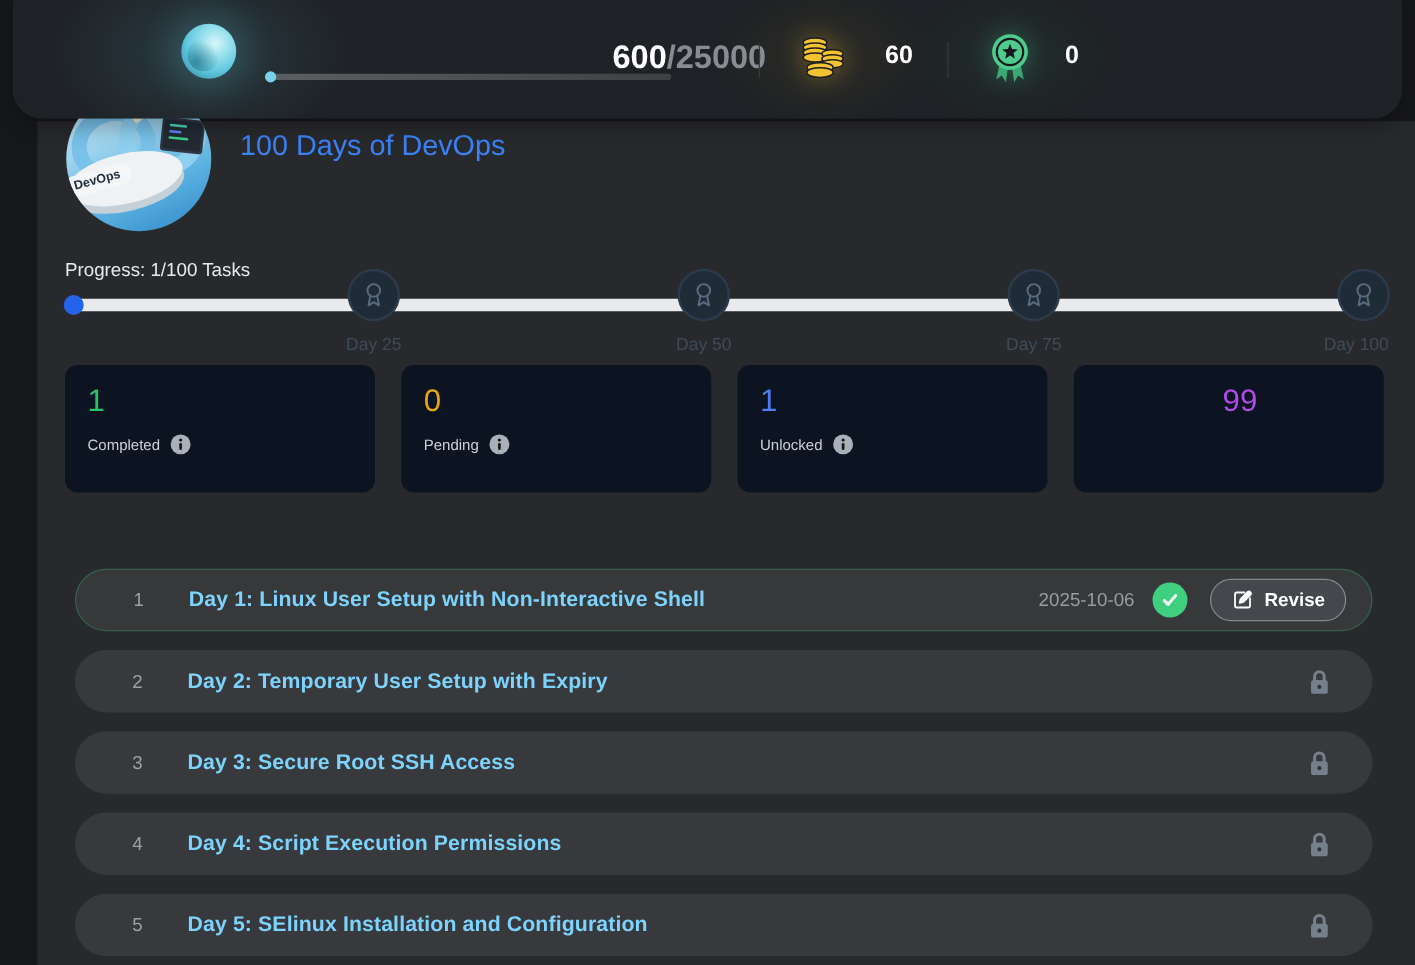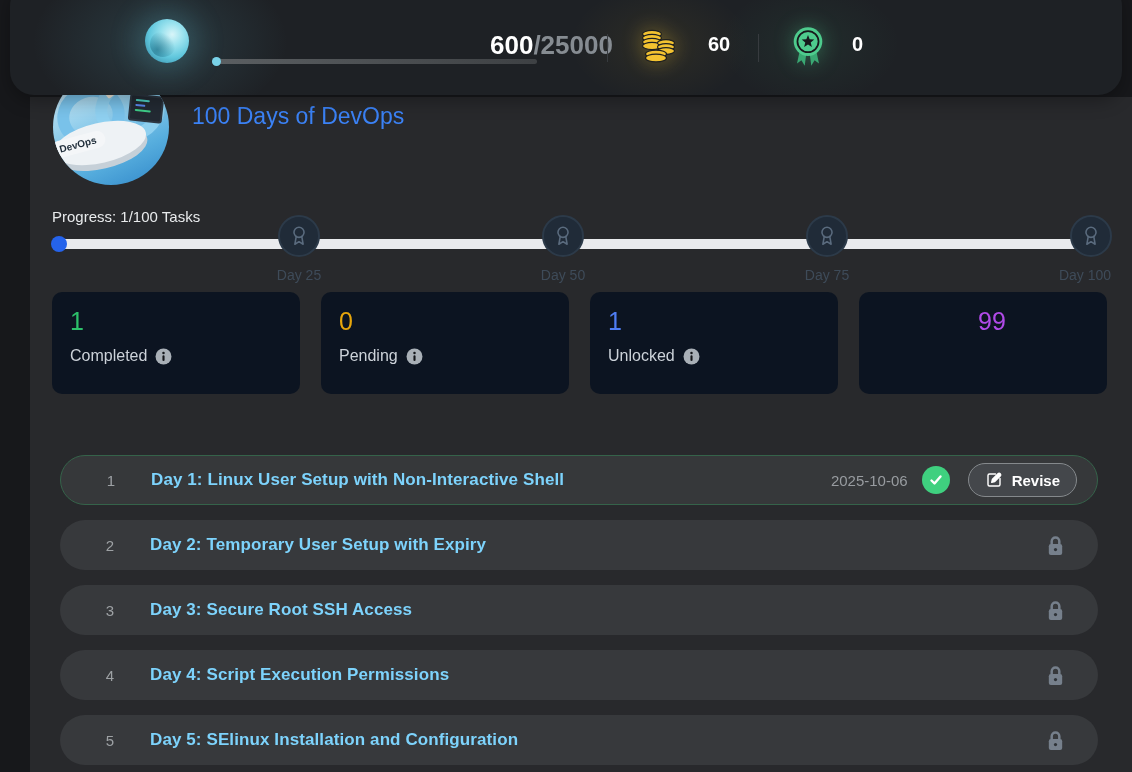--- a/index.html
+++ b/index.html
@@ -68,21 +68,21 @@
     display:flex;align-items:center;justify-content:center;z-index:2;box-sizing:content-box;}
   .ms1{left:278px;} .ms2{left:542px;} .ms3{left:806px;} .ms4{left:1070px;}
   .day-label{position:absolute;top:267px;font-size:14px;color:#3e4b59;transform:translateX(-50%);z-index:1;white-space:nowrap;}
   .dl1{left:299px;} .dl2{left:563px;} .dl3{left:827px;} .dl4{left:1085px;}
 
   
   .stat-card{position:absolute;top:292px;width:248px;height:102px;background:#0c1421;border-radius:10px;z-index:1;}
   .sc1{left:52px;} .sc2{left:321px;} .sc3{left:590px;} .sc4{left:859px;text-align:center;}
   .stat-value{margin:15px 0 0 18px;font-size:25px;font-weight:500;}
   .v-green{color:#2dc06a;} .v-amber{color:#e7a60c;} .v-blue{color:#4f7df3;} .v-purple{color:#b14ae8;}
-  .stat-label-row{margin:11px 0 0 18px;display:flex;align-items:center;gap:8px;font-size:16px;color:#ccd2d9;}
+  .stat-label-row{margin:11px 0 0 18px;display:flex;align-items:center;gap:8px;font-size:12px;color:#ccd2d9;}
   .info-btn{display:flex;background:none;border:none;padding:0;cursor:pointer;}
 
   
   .task-row{position:absolute;left:60px;width:1038px;height:50px;border-radius:25px;background:#37393c;
     display:flex;align-items:center;z-index:1;box-sizing:border-box;cursor:pointer;}
   .tr1{top:455px;background:#36383a;border:1px solid #35634a;}
   .tr2{top:520px;} .tr3{top:585px;} .tr4{top:650px;} .tr5{top:715px;}
   .task-num{width:24px;margin-left:38px;text-align:center;color:#9da1a4;font-size:15px;flex:none;}
   .task-title{margin-left:28px;color:#7dd3fc;font-size:17px;font-weight:600;letter-spacing:0.1px;}
   .task-right{margin-left:auto;display:flex;align-items:center;margin-right:20px;}

